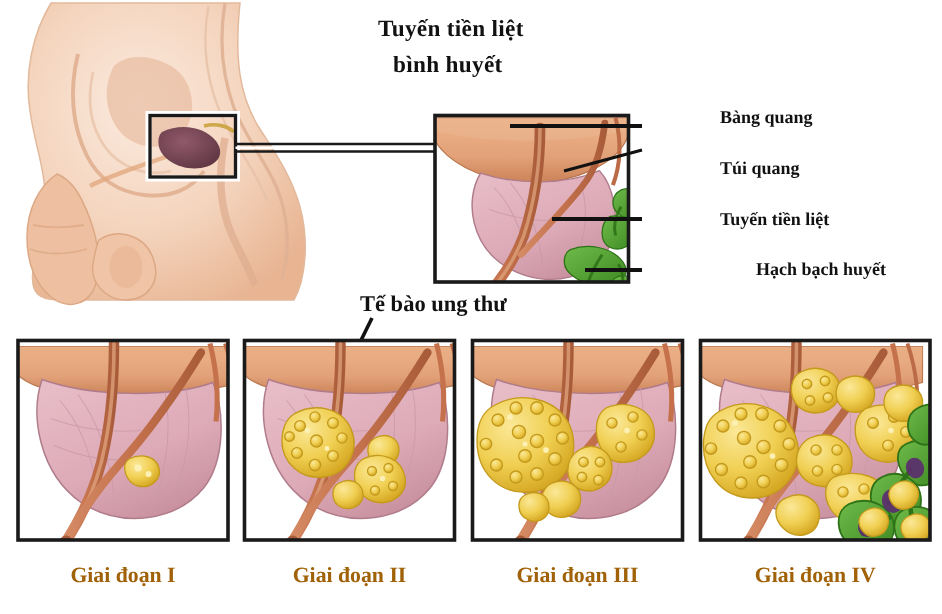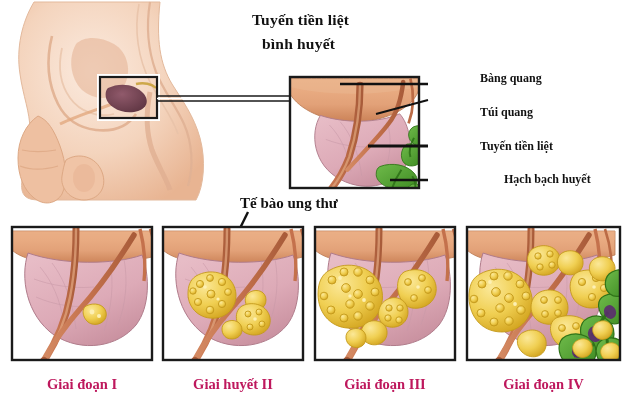--- a/index.html
+++ b/index.html
@@ -41,21 +41,21 @@
   #cancerlab{
     position:absolute;left:206px;top:195px;
     font-size:15px;font-weight:bold;color:#111;white-space:nowrap;
     font-family:"Liberation Serif", serif;
     margin-left:34px;
   }
 
   .stagelab{
     position:absolute;top:376px;
     font-family:"Liberation Serif", serif;
-    font-weight:bold;font-size:14.5px;color:#be185d;
+    font-weight:bold;font-size:14.5px;color:#a16207;
     white-space:nowrap;text-align:center;
   }
   #st0{left:12px;width:140px;}
   #st1{left:163px;width:140px;}
   #st2{left:315px;width:140px;}
   #st3{left:467px;width:153px;}
 </style>
 </head>
 <body>
 
@@ -436,16 +436,16 @@
   <div class="ttl" id="title2">bình huyết</div>
 
   <div class="leadlabel" id="lab0">Bàng quang</div>
   <div class="leadlabel" id="lab1">Túi quang</div>
   <div class="leadlabel" id="lab2">Tuyến tiền liệt</div>
   <div class="leadlabel" id="lab3">Hạch bạch huyết</div>
 
   <div id="cancerlab">Tế bào ung thư</div>
 
   <div class="stagelab" id="st0">Giai đoạn I</div>
-  <div class="stagelab" id="st1">Giai huyết II</div>
+  <div class="stagelab" id="st1">Giai đoạn II</div>
   <div class="stagelab" id="st3">Giai đoạn IV</div>
   <div class="stagelab" id="st2">Giai đoạn III</div>
 </div>
 
 </body></html>

